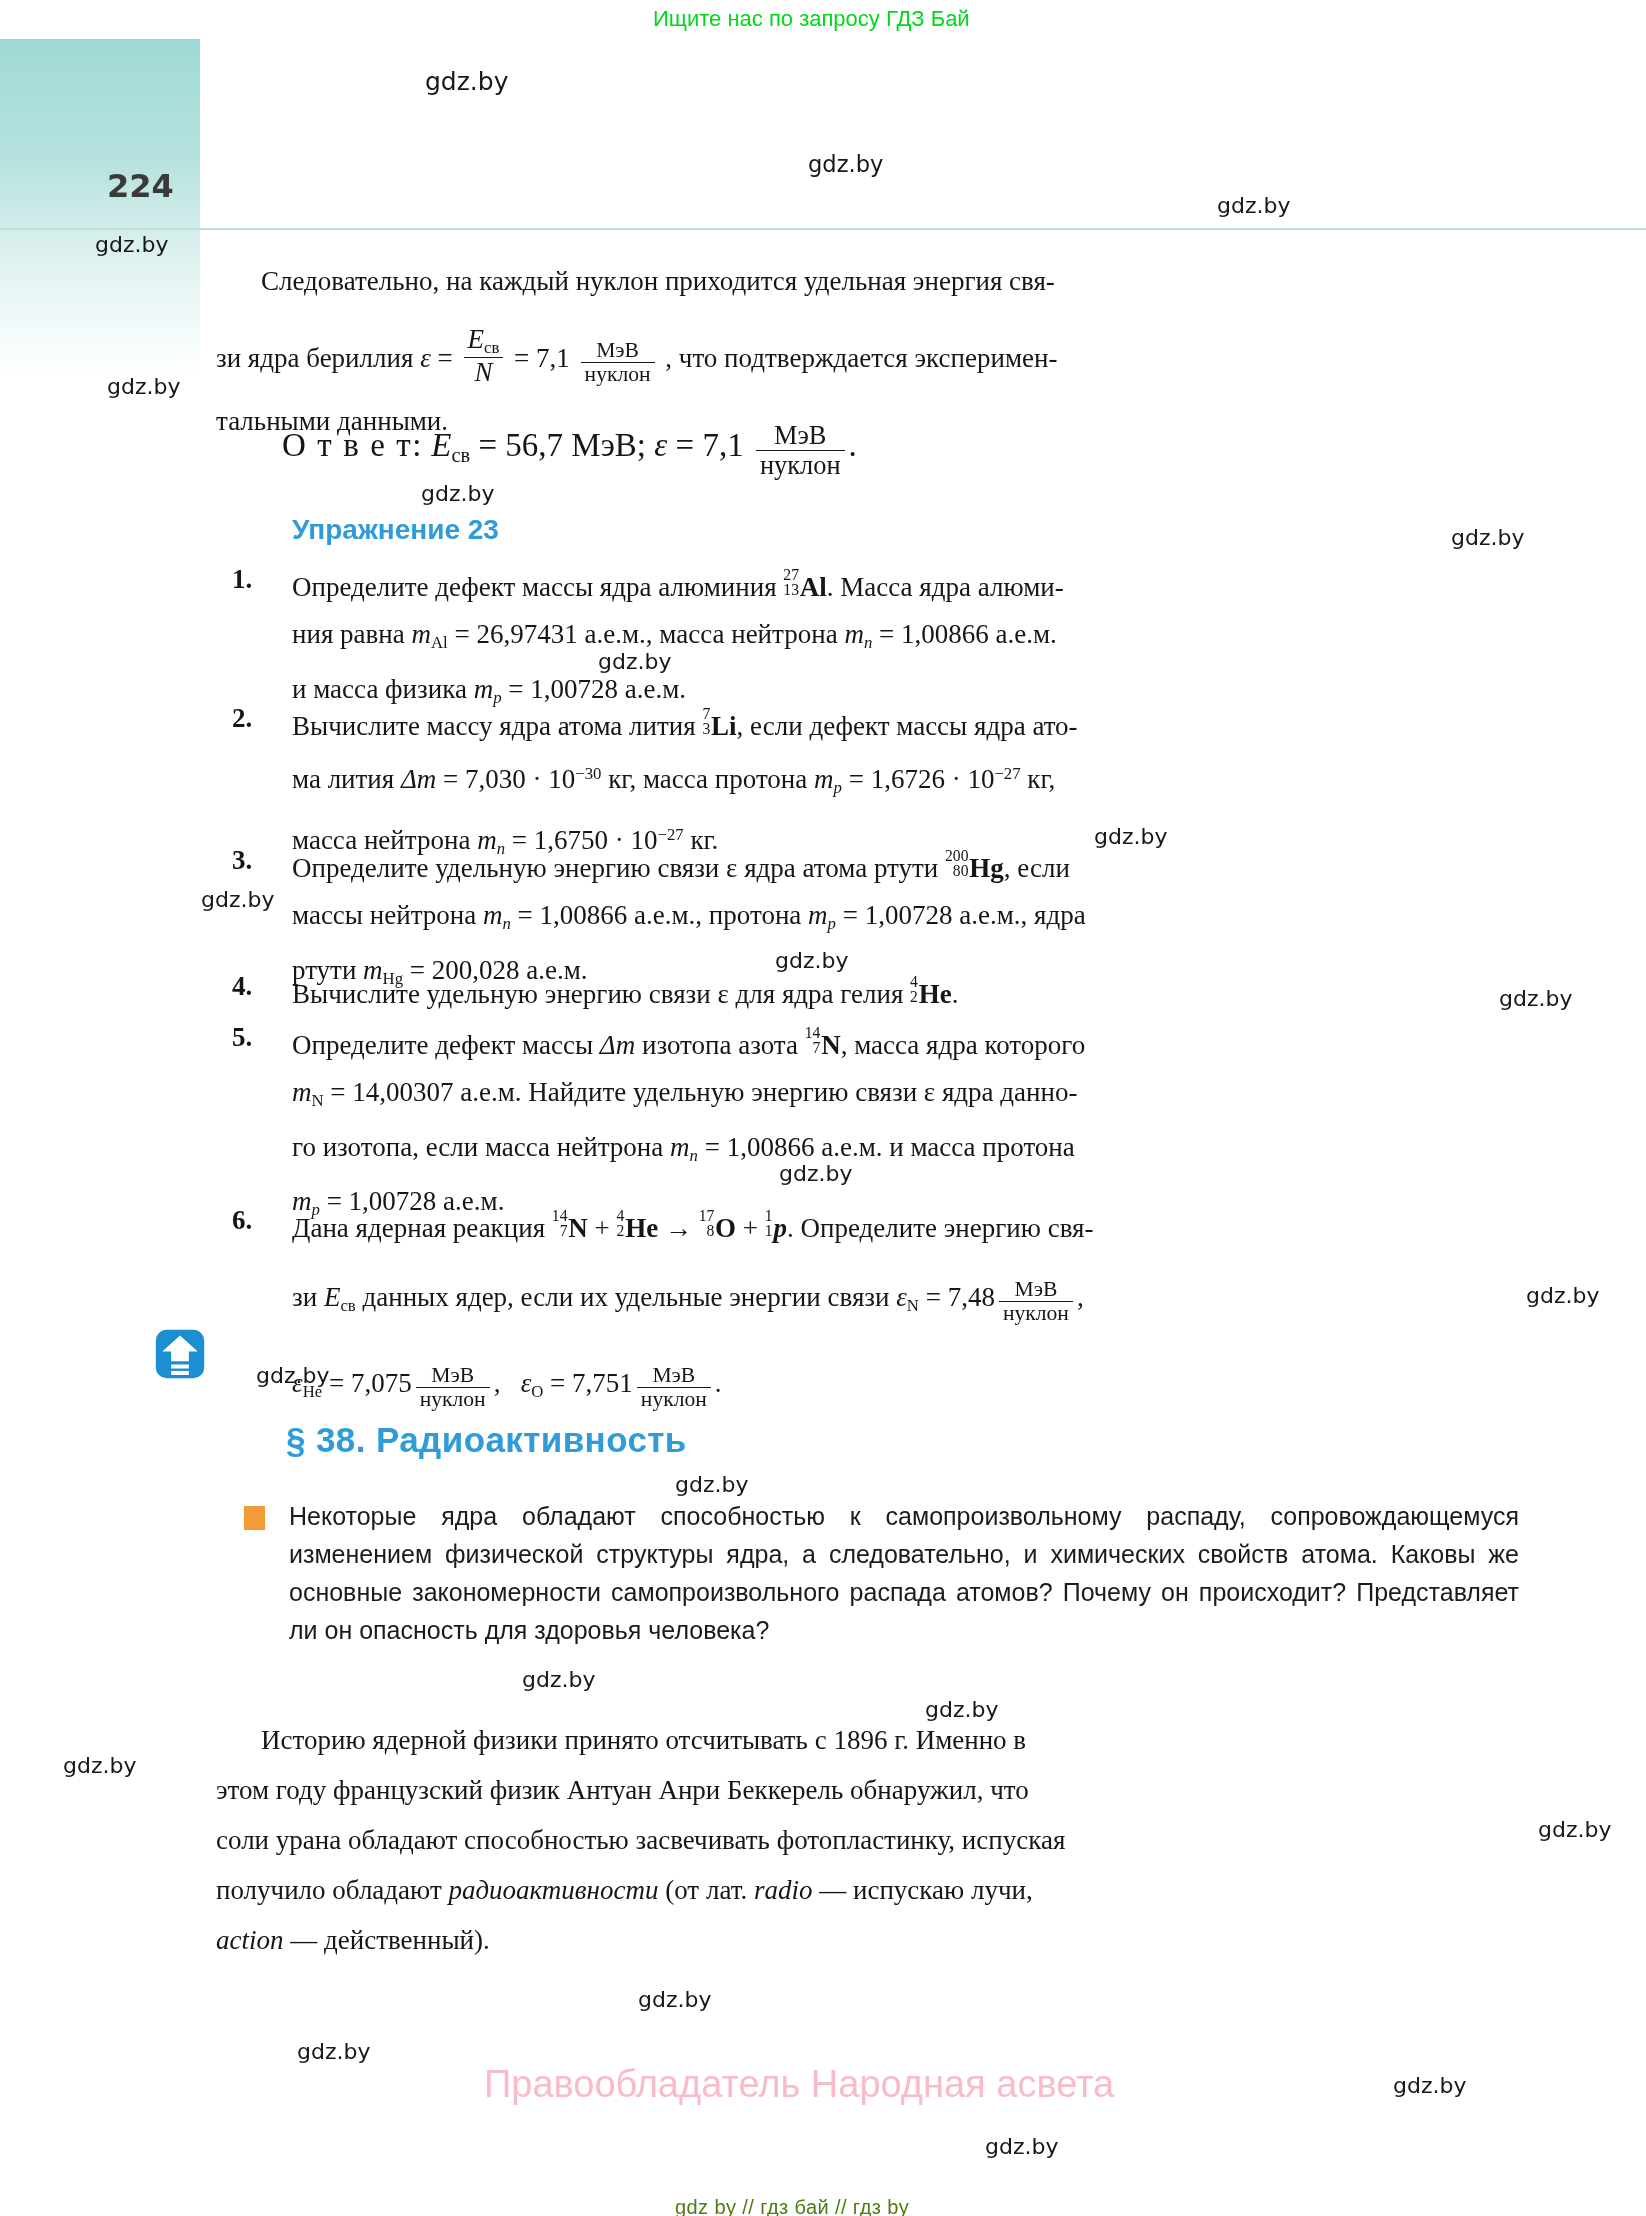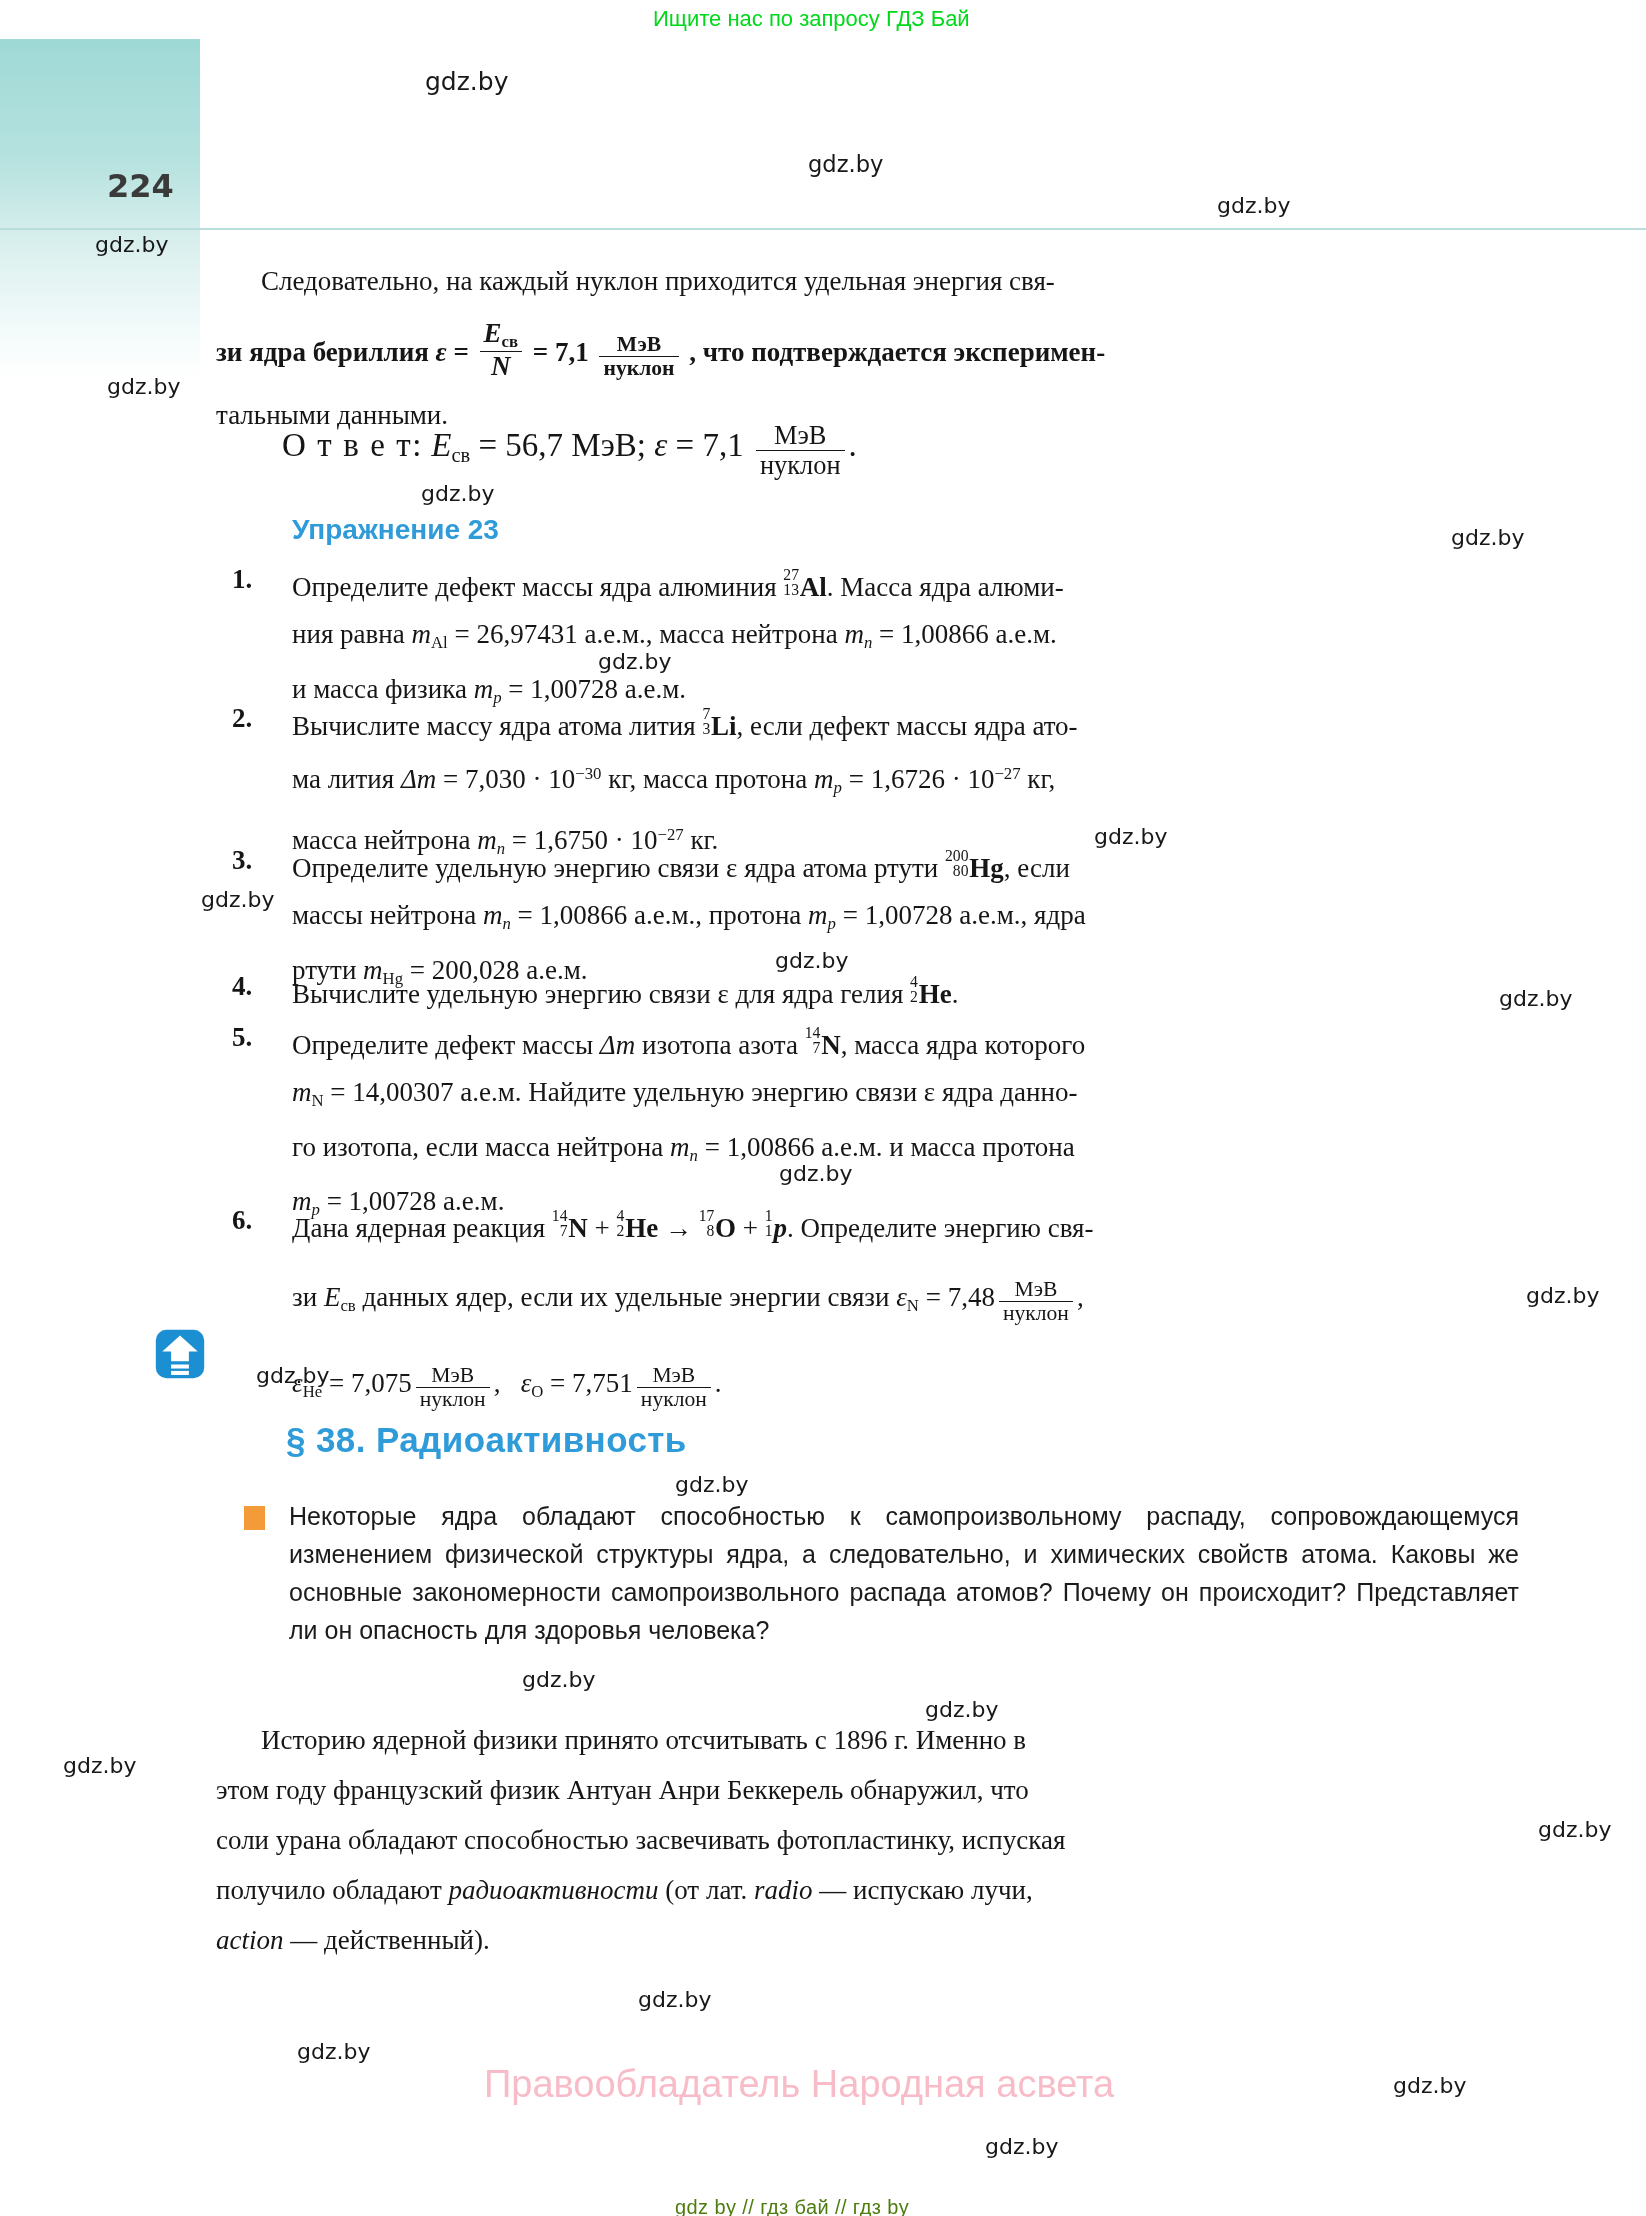--- a/index.html
+++ b/index.html
@@ -218,21 +218,21 @@
 
   <div id="teal-block"></div>
 
   <div id="page-number">224</div>
   <div id="header-rule"></div>
 
   <div class="tb serif-body" style="left:216px; top:256px; width:1301px;">
     <div class="indent" style="line-height:50px;">
       <span>Следовательно, на каждый нуклон приходится удельная энергия свя-</span>
     </div>
-    <div style="line-height:69px; margin-top:12px;font-weight:bold;">
+    <div style="line-height:69px; margin-top:18px;">
       <span>зи ядра бериллия</span>
       <span style="white-space:nowrap;">
         <span class="it">ε</span>
         <span>=</span>
         <span class="frac big">
           <span class="num"><span class="it">E</span><span class="sub">св</span></span>
           <span class="den it">N</span>
         </span>
         <span>=</span>
         <span>7,1</span>

